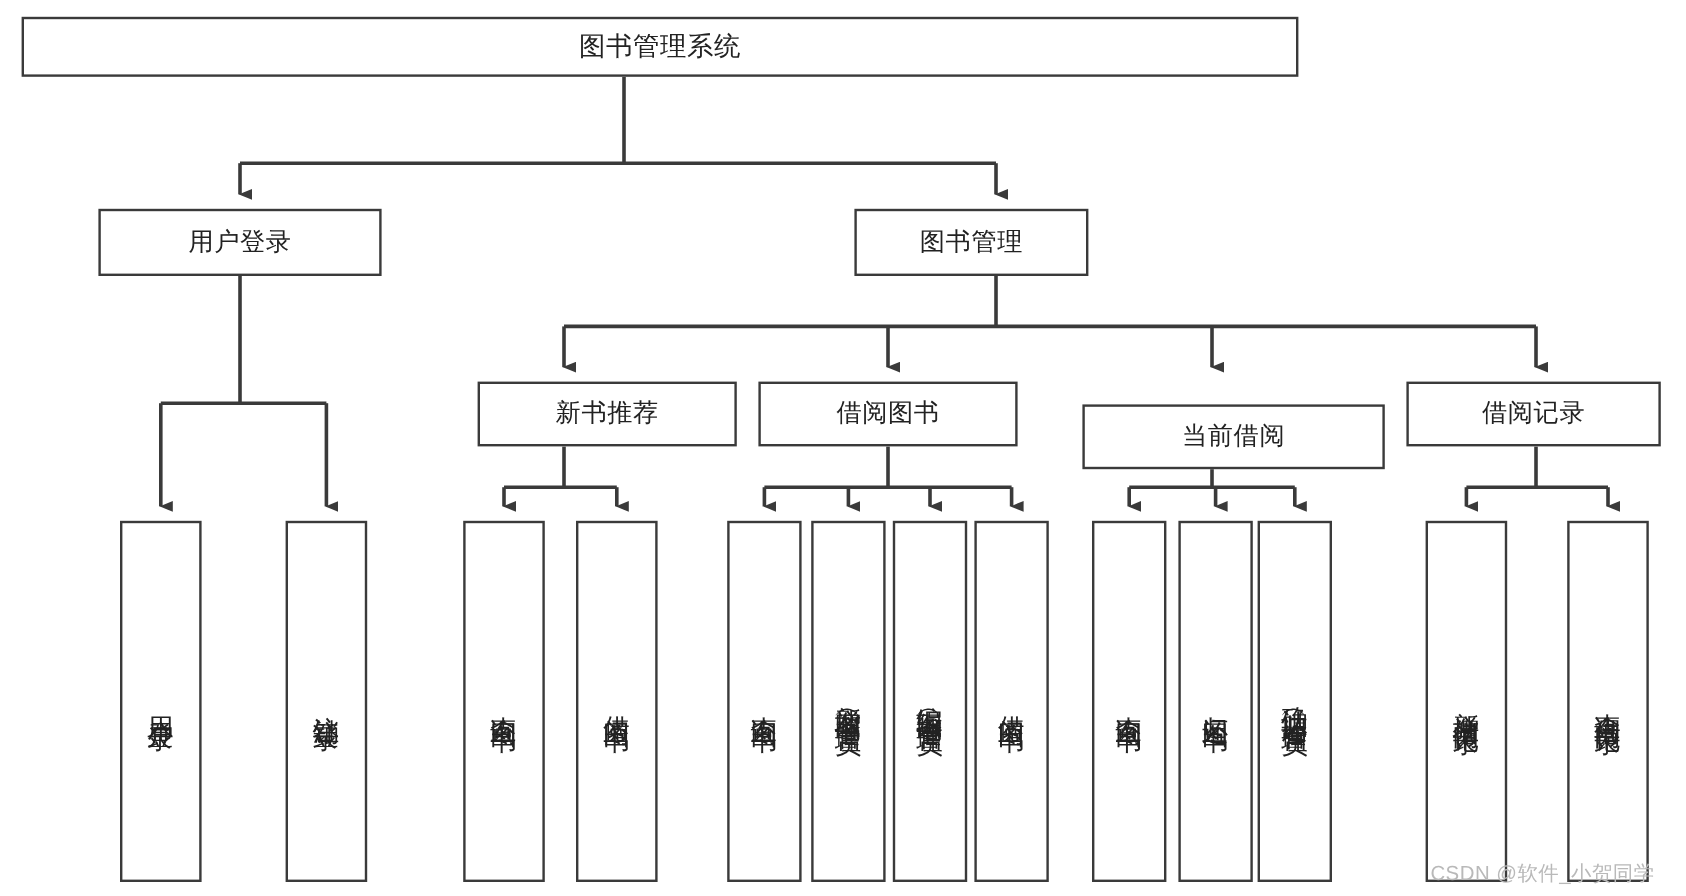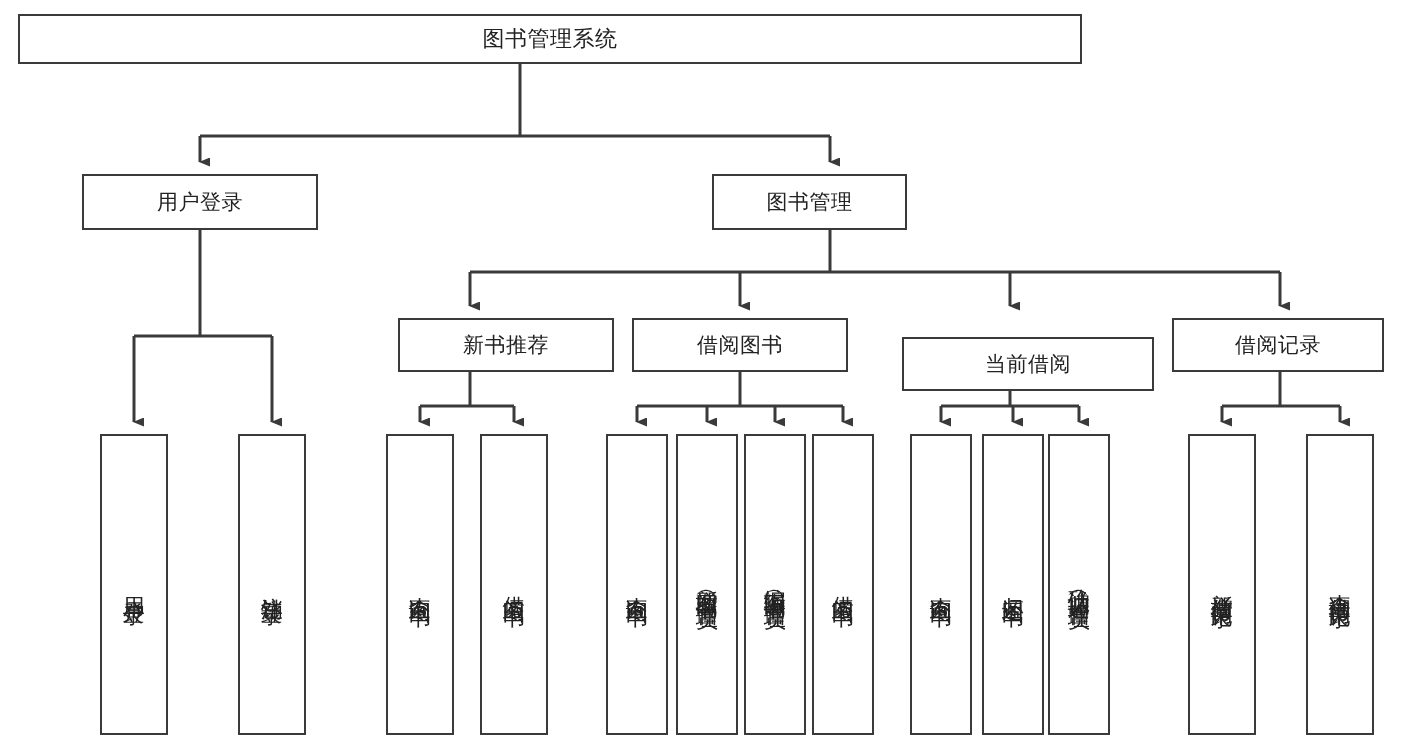--- a/index.html
+++ b/index.html
@@ -179,13 +179,14 @@
   <div class="node leaf" style="left: 1048px; top: 434px; width: 62px; height: 301px;">
     <span class="node-label">确认归还（管理员）</span>
   </div>
   <div class="node leaf" style="left: 1188px; top: 434px; width: 68px; height: 301px;">
     <span class="node-label">新增借阅记录</span>
   </div>
   <div class="node leaf" style="left: 1306px; top: 434px; width: 68px; height: 301px;">
     <span class="node-label">查询借阅记录</span>
   </div>
 
+  <div class="watermark" style="left: 1192px; top: 716px;">CSDN @软件_小贺同学</div>
 </div>
 
 </body></html>

